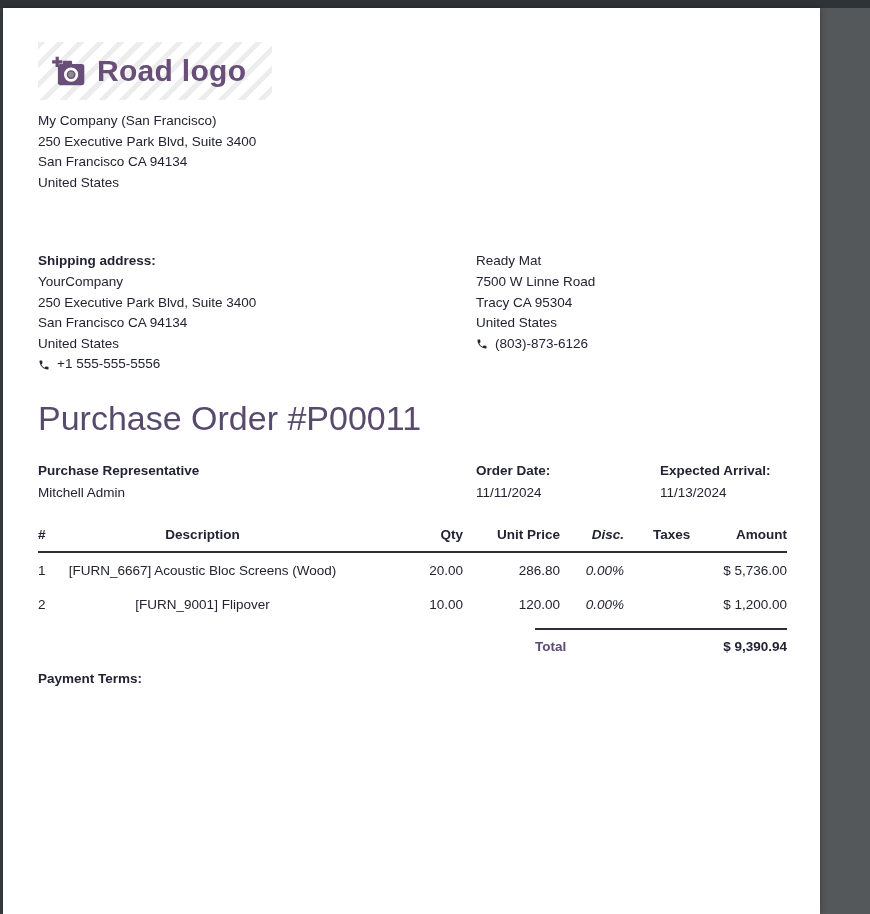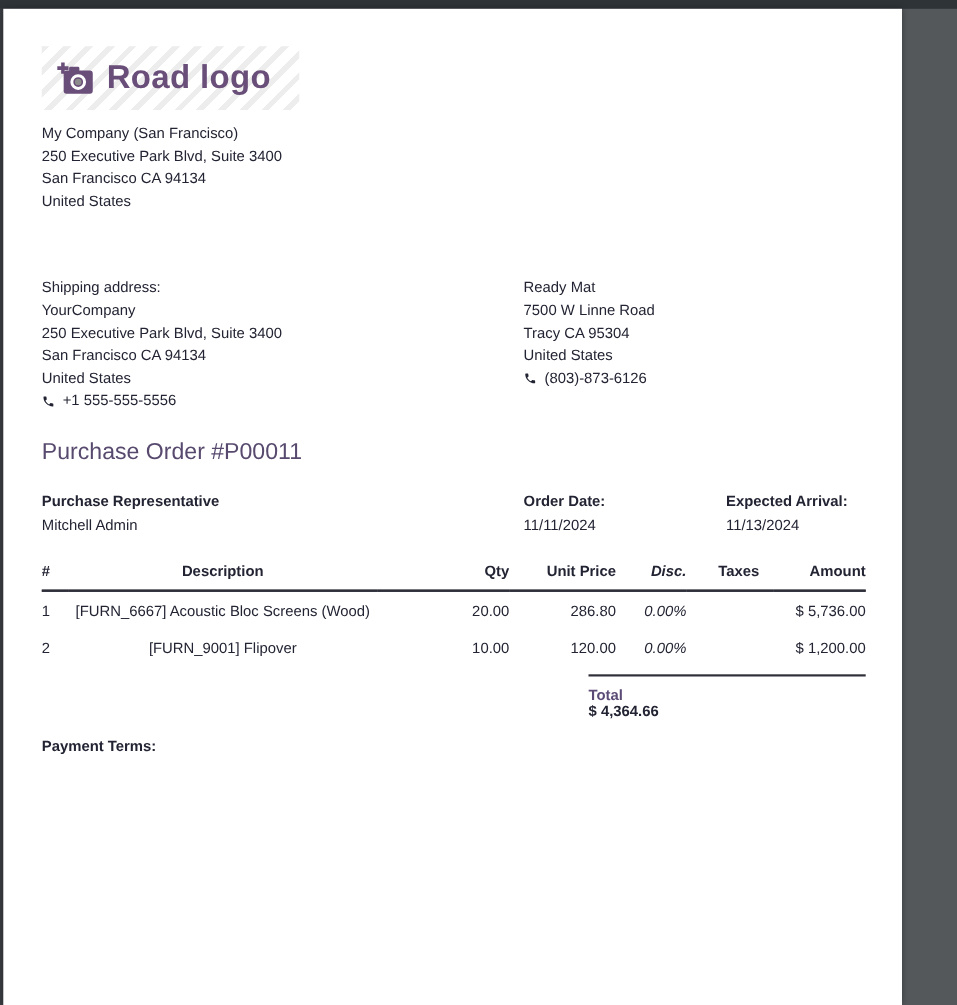--- a/index.html
+++ b/index.html
@@ -25,26 +25,26 @@
     background:repeating-linear-gradient(135deg,#EDEDED 0 5px,transparent 5px 14px);
   }
   .logo-text{font-size:30px;font-weight:bold;color:#694E79;letter-spacing:.3px;}
   .camera-icon{display:block;}
 
   
   .company-block{margin-top:11px;font-size:13.5px;line-height:20.6px;}
   .addr-row{display:flex;margin-top:58px;font-size:13.5px;line-height:20.6px;}
   .addr-left{width:438px;}
   .addr-right{flex:1;}
-  .addr-label{font-weight:normal;}
+  .addr-label{font-weight:bold;}
   .phone-line{display:flex;align-items:center;gap:7px;}
   .phone-icon{flex:0 0 auto;color:#232433;}
 
   
-  .doc-title{margin-top:24px;font-size:21px;font-weight:400;color:#584A6E;}
+  .doc-title{margin-top:24px;font-size:34px;font-weight:400;color:#584A6E;}
 
   
   .info-row{display:flex;margin-top:25px;font-size:13.5px;}
   .info-col1{width:438px;}
   .info-col2{width:184px;}
   .info-col3{flex:1;}
   .info-label{font-weight:bold;margin-bottom:7px;}
 
   
   table.lines{margin-top:27px;width:749px;border-collapse:collapse;table-layout:fixed;font-size:13.5px;}
@@ -56,21 +56,21 @@
   .col-unit{width:97px;text-align:right;}
   .col-disc{width:64px;text-align:right;font-style:italic;}
   .col-taxes{width:79px;text-align:left;padding-left:29px !important;box-sizing:border-box;}
   .col-amount{width:84px;text-align:right;}
 
   
   .total-row{
     width:252px;margin-left:497px;margin-top:7px;
     border-top:2px solid #2F2F3A;padding-top:9px;
     display:flex;justify-content:space-between;
-    font-size:13.5px;font-weight:bold;flex-direction:column;
+    font-size:13.5px;font-weight:bold;
   }
   .total-label{color:#5B4B76;}
   .total-value{color:#232433;}
 
   .payment-terms{margin-top:17px;font-size:13.5px;font-weight:bold;}
 </style>
 </head>
 <body>
 
 <div class="topbar"></div>
@@ -178,20 +178,20 @@
           <td class="col-disc">0.00%</td>
           <td class="col-taxes"></td>
           <td class="col-amount">$ 1,200.00</td>
         </tr>
       </tbody>
     </table>
 
     
     <div class="total-row">
       <span class="total-label">Total</span>
-      <span class="total-value">$ 4,364.66</span>
+      <span class="total-value">$ 9,390.94</span>
     </div>
 
     
     <div class="payment-terms">Payment Terms:</div>
 
   </div>
 </div>
 
 </body></html>

